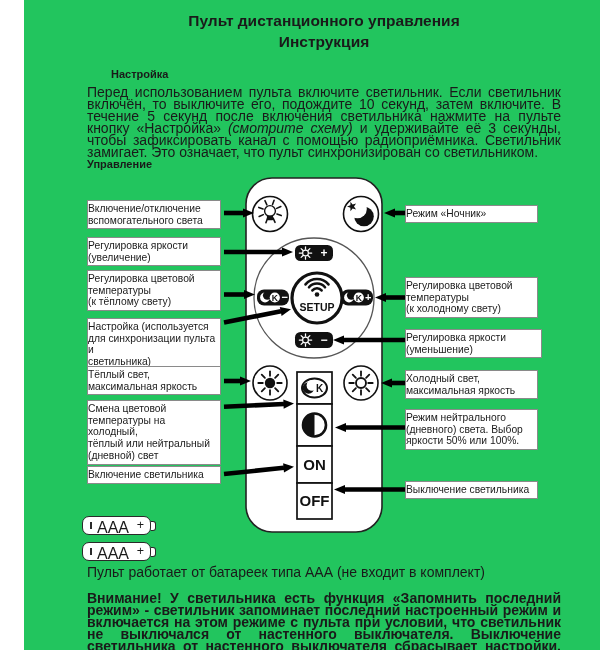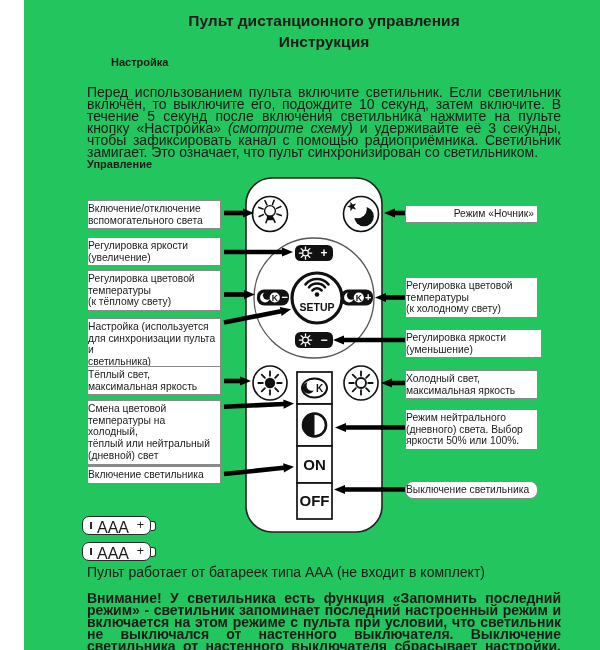--- a/index.html
+++ b/index.html
@@ -36,21 +36,21 @@
 </head>
 <body>
 
 <div class="page">
 
   <div class="title">
     <div>Пульт дистанционного управления</div>
     <div>Инструкция</div>
   </div>
 
-  <div class="h2" style="top:56px;padding-left:24px;">Настройка</div>
+  <div class="h2" style="top:68px;padding-left:24px;">Настройка</div>
 
   <div class="bodytext" style="top:87px;"><span>Перед использованием пульта включите светильник. Если светильник включён, то выключите его, подождите 10 секунд, затем включите. В течение 5 секунд после включения светильника нажмите на пульте кнопку «Настройка» </span><span class="it">(смотрите схему)</span><span> и удерживайте её 3 секунды, чтобы зафиксировать канал с помощью радиоприёмника. Светильник замигает. Это означает, что пульт синхронизирован со светильником.</span></div>
 
   <div class="h2" style="top:158px;">Управление</div>
 
   <svg class="diagram" width="600" height="360" viewBox="0 0 600 360">
     <defs>
       <g id="rays8">
         <line x1="8" y1="0" x2="13" y2="0"></line>
           <line x1="5.66" y1="5.66" x2="9.19" y2="9.19"></line>
@@ -223,32 +223,32 @@
 для синхронизации пульта и
 светильника)</div>
   <div class="lbox lb-l" style="top:366px;">Тёплый свет,
 максимальная яркость</div>
   <div class="lbox lb-l" style="top:400px;">Смена цветовой
 температуры на холодный,
 тёплый или нейтральный
 (дневной) свет</div>
   <div class="lbox lb-l" style="top:466px;">Включение светильника</div>
 
-  <div class="lbox lb-r" style="top:205px;text-align:right;">Режим «Ночник»</div>
+  <div class="lbox lb-r" style="top:205px;">Режим «Ночник»</div>
   <div class="lbox lb-r" style="top:277px;">Регулировка цветовой
 температуры
 (к холодному свету)</div>
   <div class="lbox lb-r" style="top:329px;width:132px;">Регулировка яркости
 (уменьшение)</div>
   <div class="lbox lb-r" style="top:370px;">Холодный свет,
 максимальная яркость</div>
   <div class="lbox lb-r" style="top:409px;">Режим нейтрального
 (дневного) света. Выбор
 яркости 50% или 100%.</div>
-  <div class="lbox lb-r" style="top:481px;border-radius:8px;">Выключение светильника</div>
+  <div class="lbox lb-r" style="top:481px;">Выключение светильника</div>
 
   <div class="bat" style="top:516px;">
     <span class="term"></span>
     <span class="aaa">AAA</span>
     <span class="plus">+</span>
     <span class="nub"></span>
   </div>
   <div class="bat" style="top:542px;">
     <span class="term"></span>
     <span class="aaa">AAA</span>

